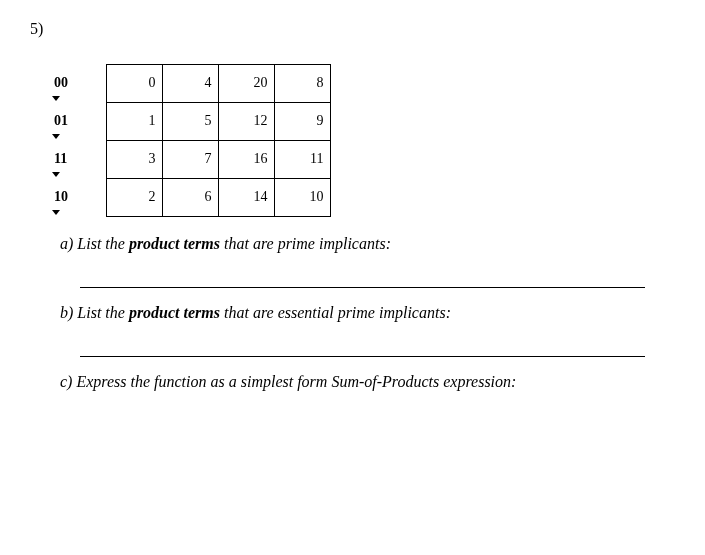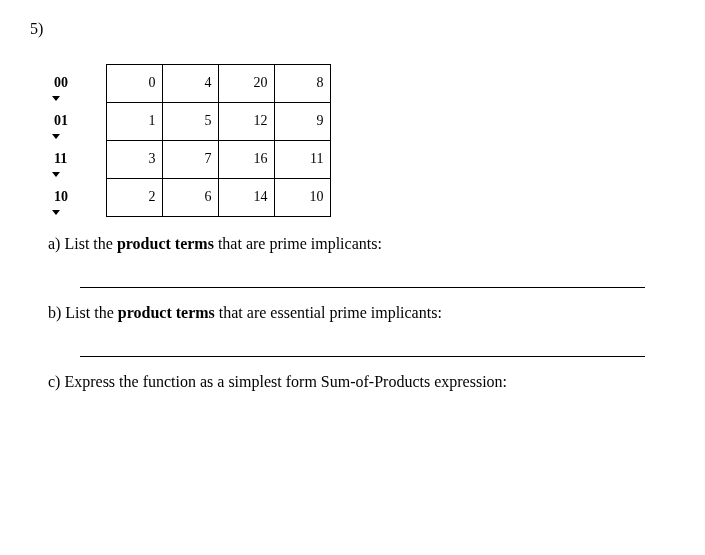--- a/index.html
+++ b/index.html
@@ -70,23 +70,24 @@
     text-align: left;
     padding-left: 14px;
   }
   .kmap .cd-label {
     border: none;
     font-weight: bold;
     text-align: left;
     padding-left: 2px;
   }
   .subq {
-    margin-left: 18px;
+    margin-left: 30px;
     margin-top: 16px;
     margin-bottom: 8px;
+    font-style: italic;
   }
   .blank-line {
     margin-left: 50px;
     margin-right: 30px;
     border-bottom: 1px solid #000;
     height: 26px;
     margin-bottom: 14px;
   }
 </style>
 </head>

